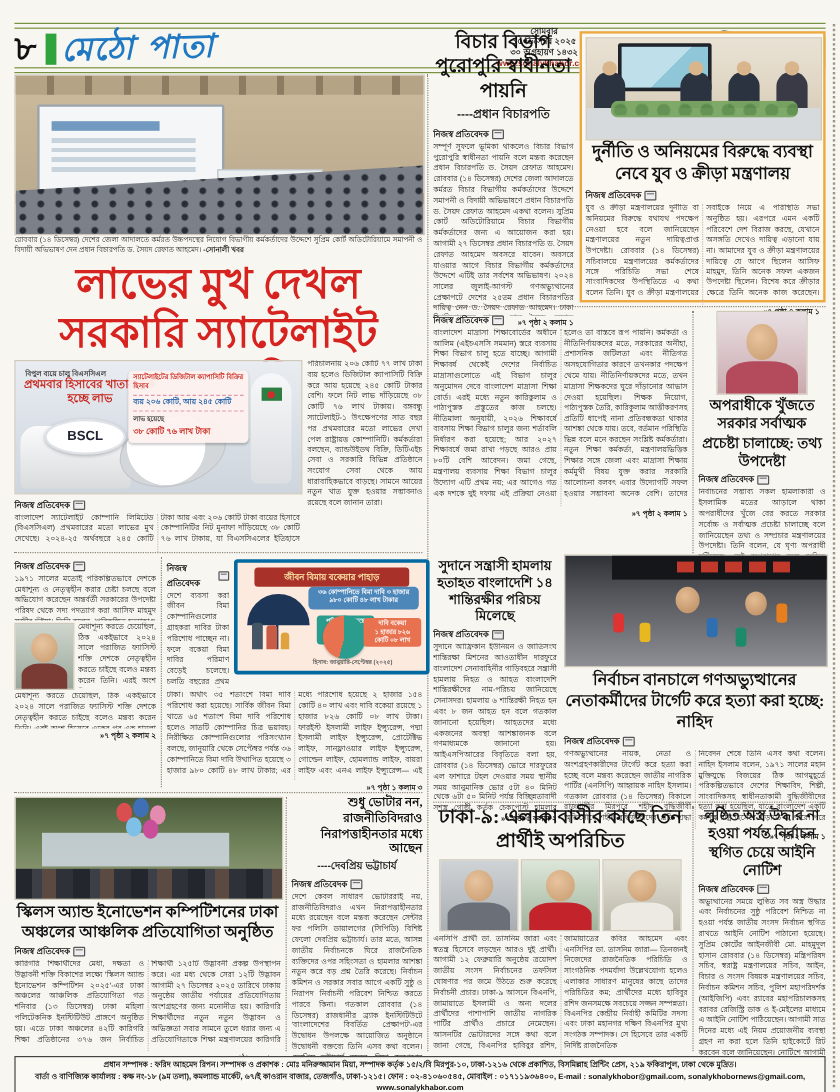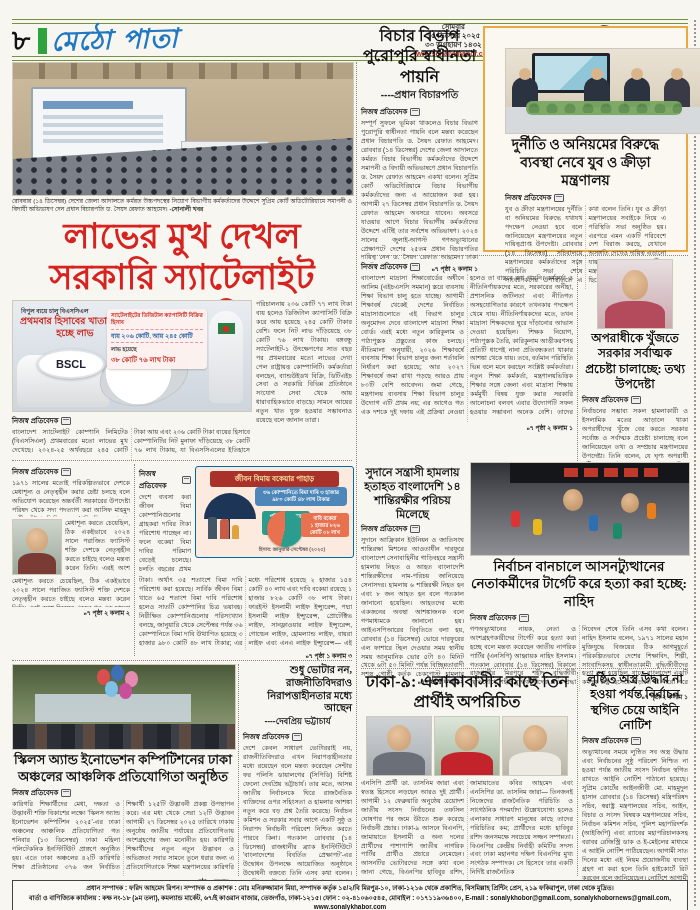--- a/index.html
+++ b/index.html
@@ -59,21 +59,21 @@
   .bscl-stats{position:absolute;right:44px;top:8px;width:92px;background:rgba(253,241,238,.95);border-radius:4px;padding:3px 4px;box-shadow:0 1px 2px rgba(0,0,0,.2);}
   .bscl-stat-title{font-size:5.6px;font-weight:800;color:#c9261d;line-height:1.3;border-bottom:1px dashed #d9a;padding-bottom:2px;}
   .bscl-stat-line{font-size:6.2px;font-weight:800;color:#1f5fa8;margin-top:2px;line-height:1.3;border-bottom:1px dashed #d9a;padding-bottom:2px;}
   .bscl-profit-label{font-size:5.6px;font-weight:700;color:#333;margin-top:2px;}
   .bscl-profit{font-size:6.8px;font-weight:900;color:#c9261d;}
 
   .portrait{position:relative;overflow:hidden;border:1px solid #cfc9bb;}
   .face{position:absolute;border-radius:50%;background:radial-gradient(circle at 40% 35%,#e8c49e,#c79a6e);}
   .shoulders{position:absolute;left:10%;right:10%;bottom:-6%;height:45%;border-radius:40% 40% 0 0;}
 
-  .ins-info{background:#fdeade;border:1px solid #0369a1;border-radius:3px;position:relative;overflow:hidden;}
+  .ins-info{background:#fdeade;border:3px solid #0369a1;border-radius:3px;position:relative;overflow:hidden;}
   .ins-title{position:absolute;left:14px;right:14px;top:4px;background:#a8322a;color:#ffe9a8;font-size:7.2px;font-weight:800;text-align:center;border-radius:3px;padding:2px 0;}
   .ins-total{position:absolute;right:6px;top:20px;width:86px;background:#4d86b8;color:#fff;font-size:5.4px;font-weight:700;text-align:center;border-radius:4px;padding:2px 3px;line-height:1.35;}
   .ins-chip{position:absolute;color:#fff;font-size:5.2px;font-weight:700;text-align:center;border-radius:3px;padding:2px 3px;line-height:1.3;}
   .chip-paid{left:66px;top:44px;width:42px;background:#2a9d8f;}
   .chip-due{right:4px;top:46px;width:42px;background:#e8714f;}
   .ins-pie{position:absolute;right:50px;top:44px;width:36px;height:36px;border-radius:50%;box-shadow:0 1px 2px rgba(0,0,0,.25);}
   .ins-note{position:absolute;right:28px;bottom:3px;font-size:4.8px;font-weight:700;color:#555;}
   .ins-umbrella{position:absolute;left:8px;top:26px;width:52px;height:26px;background:#1d3557;border-radius:52px 52px 0 0;}
   .ins-umbrella::after{content:"";position:absolute;left:24px;top:24px;width:2px;height:22px;background:#1d3557;}
   .fam{position:absolute;border-radius:3px 3px 0 0;}
@@ -264,21 +264,21 @@
     <div class="hl" style="font-size:16px;">বিচার বিভাগ পুরোপুরি স্বাধীনতা পায়নি</div>
     <div class="attrib">----প্রধান বিচারপতি</div>
     <div class="byline-row">
       <span class="byline-txt">নিজস্ব প্রতিবেদক</span>
         <span class="byline-ic"></span>
     </div>
     <div class="bodytxt" style="height:144px;overflow:hidden;">সম্পূর্ণ সুফলে ভূমিকা থাকলেও বিচার বিভাগ পুরোপুরি স্বাধীনতা পায়নি বলে মন্তব্য করেছেন প্রধান বিচারপতি ড. সৈয়দ রেফাত আহমেদ। রোববার (১৪ ডিসেম্বর) দেশের জেলা আদালতে কর্মরত বিচার বিভাগীয় কর্মকর্তাদের উদ্দেশে সমাপনী ও বিদায়ী অভিভাষণে প্রধান বিচারপতি ড. সৈয়দ রেফাত আহমেদ একথা বলেন। সুপ্রিম কোর্ট অডিটোরিয়ামে বিচার বিভাগীয় কর্মকর্তাদের জন্য এ আয়োজন করা হয়। আগামী ২৭ ডিসেম্বর প্রধান বিচারপতি ড. সৈয়দ রেফাত আহমেদ অবসরে যাবেন। অবসরে যাওয়ার আগে বিচার বিভাগীয় কর্মকর্তাদের উদ্দেশে এটিই তার সর্বশেষ অভিভাষণ। ২০২৪ সালের জুলাই-আগস্ট গণঅভ্যুত্থানের প্রেক্ষাপটে দেশের ২৫তম প্রধান বিচারপতির দায়িত্ব নেন ড. সৈয়দ রেফাত আহমেদ। ঢাকা বিশ্ববিদ্যালয়ের সাবেক ছাত্র সৈয়দ রেফাত আহমেদ বিশ্বখ্যাত অক্সফোর্ড বিশ্ববিদ্যালয়ের ওয়াধাম কলেজ থেকে প্রথম শ্রেণিতে আইন শাস্ত্রে ডিগ্রি নিয়েছিলেন। পরবর্তী সময় যুক্তরাষ্ট্রের টাফটস ইউনিভার্সিটিতে পড়াশোনা করেন তিনি।</div>
     <div class="jump">»৭ পৃষ্ঠা ২ কলাম ১</div>
   </div>
 
-  <div class="abs" style="left:483px;top:26px;width:205px;height:226px;border:2px solid #eda940;background:#fbf8f1;padding:20px;box-sizing:border-box;">
+  <div class="abs" style="left:483px;top:26px;width:205px;height:226px;border:2px solid #eda940;background:#fbf8f1;padding:3px;box-sizing:border-box;">
     <div class="ph ph-meeting" style="width:195px;height:84px;">
       <div class="tv"></div>
       <div class="suit" style="left:6px;"></div>
       <div class="suit" style="left:78px;"></div>
       <div class="suit" style="left:118px;"></div>
       <div class="suit" style="left:158px;background:#3a3a46;"></div>
       <div class="meeting-table"></div>
       <div class="plants"></div>
     </div>
     <div class="hl" style="font-size:14px;margin-top:2px;">দুর্নীতি ও অনিয়মের বিরুদ্ধে ব্যবস্থা নেবে যুব ও ক্রীড়া মন্ত্রণালয়</div>
@@ -331,21 +331,21 @@
     <div class="ph ph-press" style="width:218px;height:92px;">
       <div class="press-banner"></div>
       <div class="face-press" style="left:92px;top:26px;width:20px;height:22px;"></div>
       <div class="face-press" style="left:150px;top:30px;width:18px;height:20px;"></div>
       <div class="mic" style="left:40px;top:48px;background:#d33;"></div>
       <div class="mic" style="left:62px;top:56px;background:#e8b820;"></div>
       <div class="mic" style="left:118px;top:52px;background:#2d6fb0;"></div>
       <div class="mic" style="left:176px;top:40px;background:#e87f1e;"></div>
       <div class="mic" style="left:142px;top:60px;background:#1d8a6a;"></div>
     </div>
-    <div class="hl" style="font-size:13.5px;margin-top:2px;">নির্বাচন বানচালে আসনট্যুত্থানের নেতাকর্মীদের টার্গেট করে হত্যা করা হচ্ছে: নাহিদ</div>
+    <div class="hl" style="font-size:13.5px;margin-top:2px;">নির্বাচন বানচালে গণঅভ্যুত্থানের নেতাকর্মীদের টার্গেট করে হত্যা করা হচ্ছে: নাহিদ</div>
     <div class="byline-row">
       <span class="byline-txt">নিজস্ব প্রতিবেদক</span>
         <span class="byline-ic"></span>
     </div>
     <div class="bodytxt cols2" style="height:66px;overflow:hidden;">গণঅভ্যুত্থানের নায়ক, নেতা ও অংশগ্রহণকারীদের টার্গেট করে হত্যা করা হচ্ছে বলে মন্তব্য করেছেন জাতীয় নাগরিক পার্টির (এনসিপি) আহ্বায়ক নাহিদ ইসলাম। গতকাল রোববার (১৪ ডিসেম্বর) বিকালে রাজধানীর মিরপুরে শহীদ বুদ্ধিজীবী স্মৃতিসৌধে শহীদ বুদ্ধিজীবীদের প্রতি শ্রদ্ধা নিবেদন শেষে তিনি এসব কথা বলেন। নাহিদ ইসলাম বলেন, ১৯৭১ সালের মহান মুক্তিযুদ্ধে বিজয়ের ঠিক আগমুহূর্তে পরিকল্পিতভাবে দেশের শিক্ষাবিদ, শিল্পী, সাংবাদিকসহ স্বাধীনতাকামী বুদ্ধিজীবীদের হত্যা করা হয়েছিল, যাতে বাংলাদেশ একটি কর্মদক্ষ রাষ্ট্র হিসেবে দাঁড়াতে না পারে। পরে ওই ঘাতক মুক্তিযুদ্ধের আকাঙ্ক্ষা বাস্তবায়নের জন্য ব্যবহার করেনি ও আত্মগোপন করতে হয়েছে, যার নির্দেশ উদাহরণ ২৪-এর গণঅভ্যুত্থান। তিনি আরও বলেন, বাংলাদেশের</div>
     <div class="jump">»৭ পৃষ্ঠা ২ কলাম ১</div>
   </div>
 
   <div class="abs dot-h" style="left:361px;top:668px;width:327px;"></div>
 

